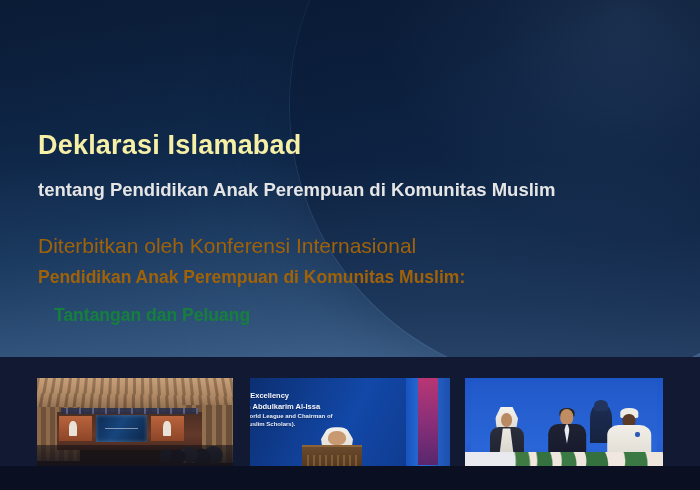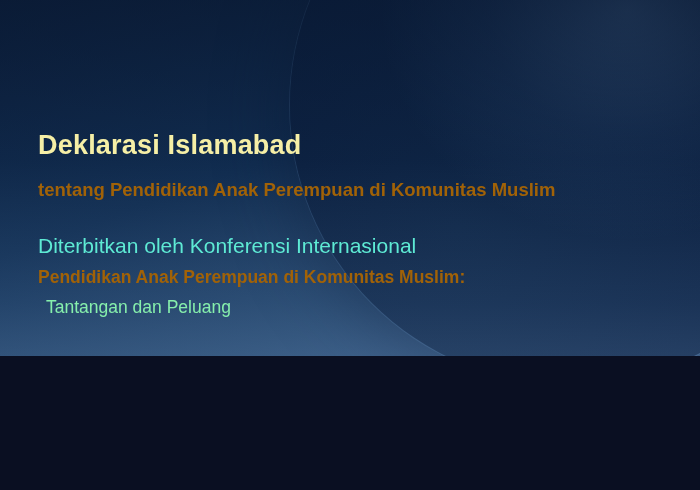--- a/index.html
+++ b/index.html
@@ -3,21 +3,21 @@
 <meta charset="utf-8">
 <style>
   html, body {
     margin: 0;
     padding: 0;
     background: #0a0f22;
   }
   #slide {
     position: relative;
     width: 700px;
-    height: 356px;
+    height: 466px;
     overflow: hidden;
     background: #10162c;
     font-family: "Liberation Sans", sans-serif;
   }
 
   
   .hero {
     position: absolute;
     left: 0; top: 0;
     width: 700px;
@@ -85,53 +85,53 @@
     font-weight: bold;
     color: #f6efa6;
     letter-spacing: 0.2px;
     line-height: 1.1;
     margin: 0 0 18px 0;
     white-space: nowrap;
   }
   .title-sub {
     font-size: 18.5px;
     font-weight: bold;
-    color: #a16207;
+    color: #e5e5e5;
     line-height: 1.15;
     margin: 0;
     white-space: nowrap;
   }
   .meta-block {
     position: absolute;
     left: 38px;
     top: 233px;
     width: 620px;
   }
   .meta-line-1 {
     font-size: 21px;
     font-weight: normal;
-    color: #5eead4;
+    color: #a16207;
     line-height: 1.2;
     margin: 0 0 9px 0;
     white-space: nowrap;
   }
   .meta-line-2 {
     font-size: 17.5px;
     font-weight: bold;
     color: #a16207;
     line-height: 1.25;
     margin: 0 0 3px 0;
     white-space: nowrap;
   }
   .meta-line-3 {
     font-size: 17.5px;
-    font-weight: normal;
-    color: #86efac;
+    font-weight: bold;
+    color: #15803d;
     line-height: 1.25;
-    margin: 8px;
+    margin: 16px;
     white-space: nowrap;
   }
 
   
   .bottom-strip {
     position: absolute;
     left: 0; top: 357px;
     width: 700px; height: 133px;
     background: #121a33;
   }

